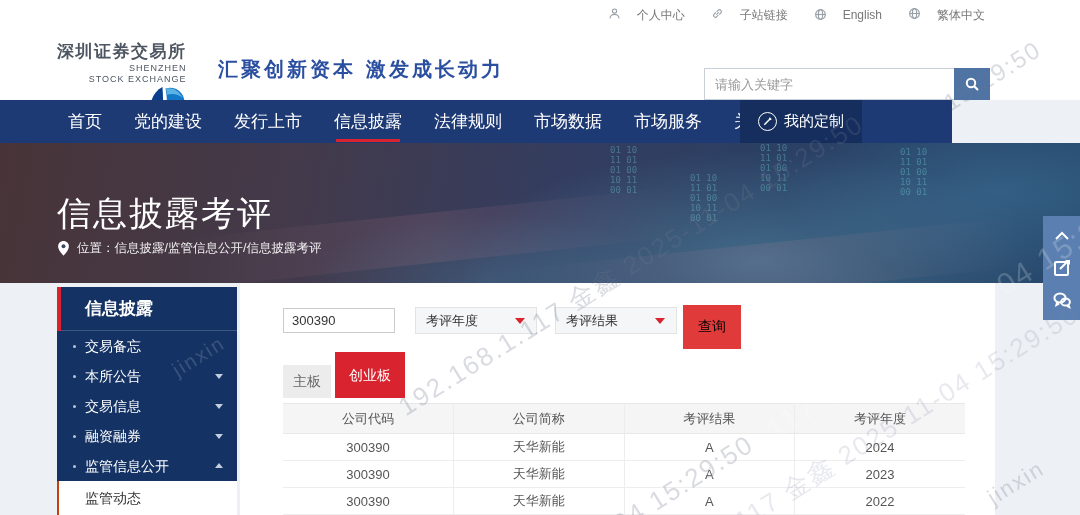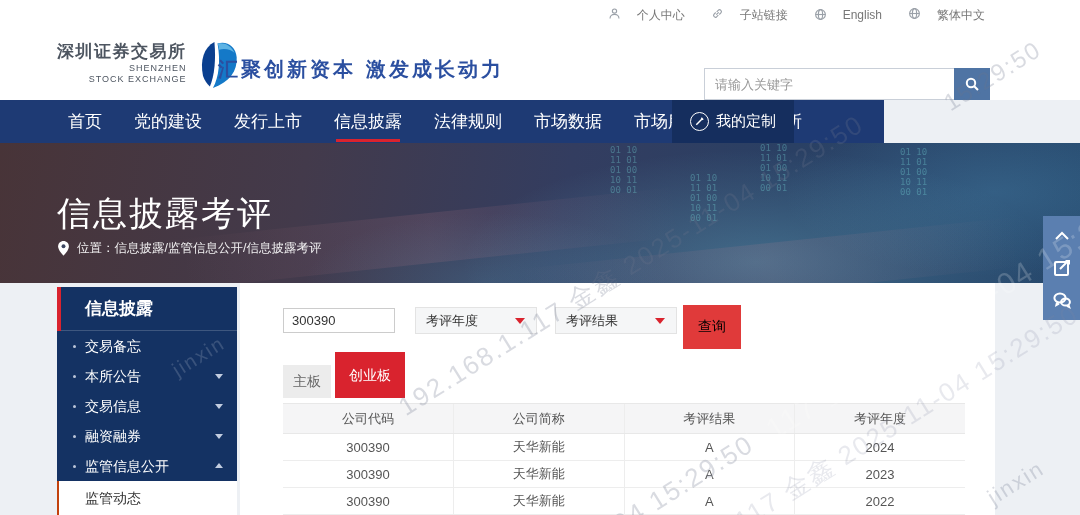--- a/index.html
+++ b/index.html
@@ -7,37 +7,37 @@
   body { font-family:"Liberation Sans","DejaVu Sans",sans-serif; background:#edf0f4; position:relative; }
 
   
   .topbar { position:absolute; top:0; left:0; width:1080px; height:30px; background:#fff;
             display:flex; justify-content:flex-end; align-items:center; gap:26px; padding-right:95px; }
   .topbar .tlink { display:flex; align-items:flex-start; gap:16px; font-size:12px; color:#777; cursor:pointer; }
   .topbar svg { width:13px; height:13px; stroke:#9aa0a8; fill:none; stroke-width:1.4; }
 
   
   .header { position:absolute; top:30px; left:0; width:1080px; height:70px; background:#fff; }
-  .logo-wrap { position:absolute; left:57px; top:10px; display:flex; align-items:flex-start; }
+  .logo-wrap { position:absolute; left:57px; top:10px; display:flex; align-items:flex-end;flex-direction:column; }
   .logo-cn { text-align:right; }
   .logo-cn .cn { font-size:17px; font-weight:bold; color:#4d5560; letter-spacing:1.5px; }
   .logo-cn .en { font-size:9px; color:#4d5560; letter-spacing:1px; line-height:11px; text-align:right; }
   .logo-mark { width:46px; height:50px; margin-left:6px; }
   .slogan { position:absolute; left:218px; top:26px; font-family:"DejaVu Serif","Liberation Serif",serif;
             font-weight:bold; font-size:20px; color:#2b4fa0; letter-spacing:3px; }
   .search-box { position:absolute; right:90px; top:38px; display:flex; }
   .search-input { width:250px; height:32px; border:1px solid #c9cfd8; border-right:none; padding:0 10px;
                   font-size:13px; color:#333; outline:none; }
   .search-input::placeholder { color:#999; }
   .search-btn { width:36px; height:32px; background:#4f74a4; border:none; cursor:pointer;
                 display:flex; align-items:center; justify-content:center; }
   .search-btn svg { width:16px; height:16px; stroke:#fff; fill:none; stroke-width:2; }
 
   
-  .nav { position:absolute; top:100px; left:0; width:884px; height:43px; background:#1e3a74; }
+  .nav { position:absolute; top:100px; left:0; width:952px; height:43px; background:#1e3a74; }
   .nav ul { list-style:none; display:flex; gap:32px; padding-left:68px; height:43px; align-items:center; }
   .nav li { position:relative; font-size:17px; color:#fff; line-height:43px; height:43px; cursor:pointer; white-space:nowrap; }
   .nav li.active::after { content:""; position:absolute; left:2px; right:2px; bottom:1px; height:3px; background:#d9232e; }
   .nav-custom { position:absolute; right:90px; top:0; width:122px; height:43px; background:#152e5e;
                 display:flex; align-items:center; justify-content:center; gap:7px; cursor:pointer; }
   .nav-custom .circ { width:19px; height:19px; border:1.4px solid #fff; border-radius:50%;
                       display:flex; align-items:center; justify-content:center; }
   .nav-custom .circ svg { width:11px; height:11px; stroke:#fff; stroke-width:1.6; fill:none; }
   .nav-custom span.lbl { color:#fff; font-size:15px; }
 

